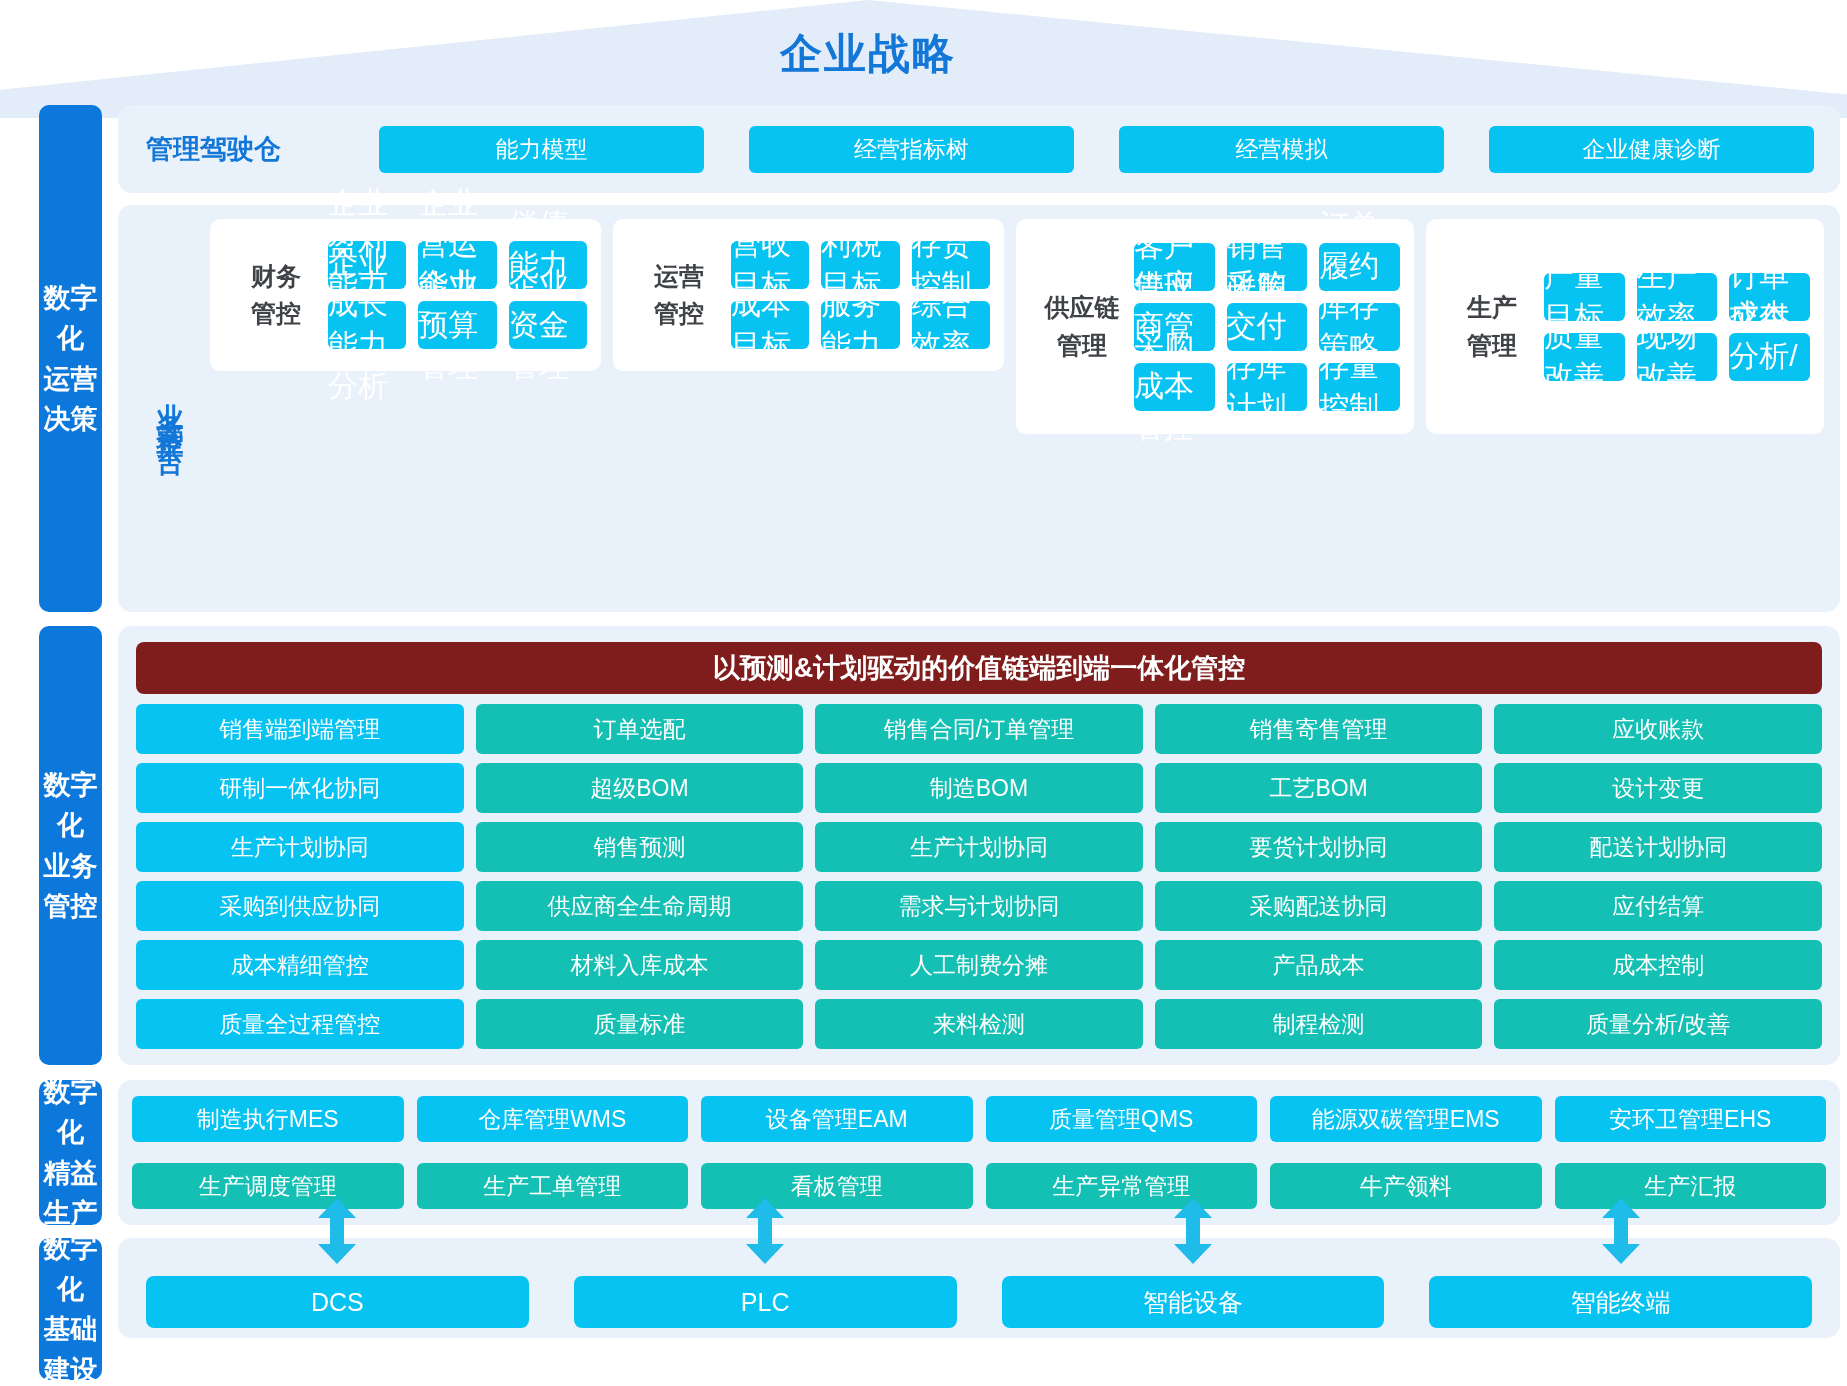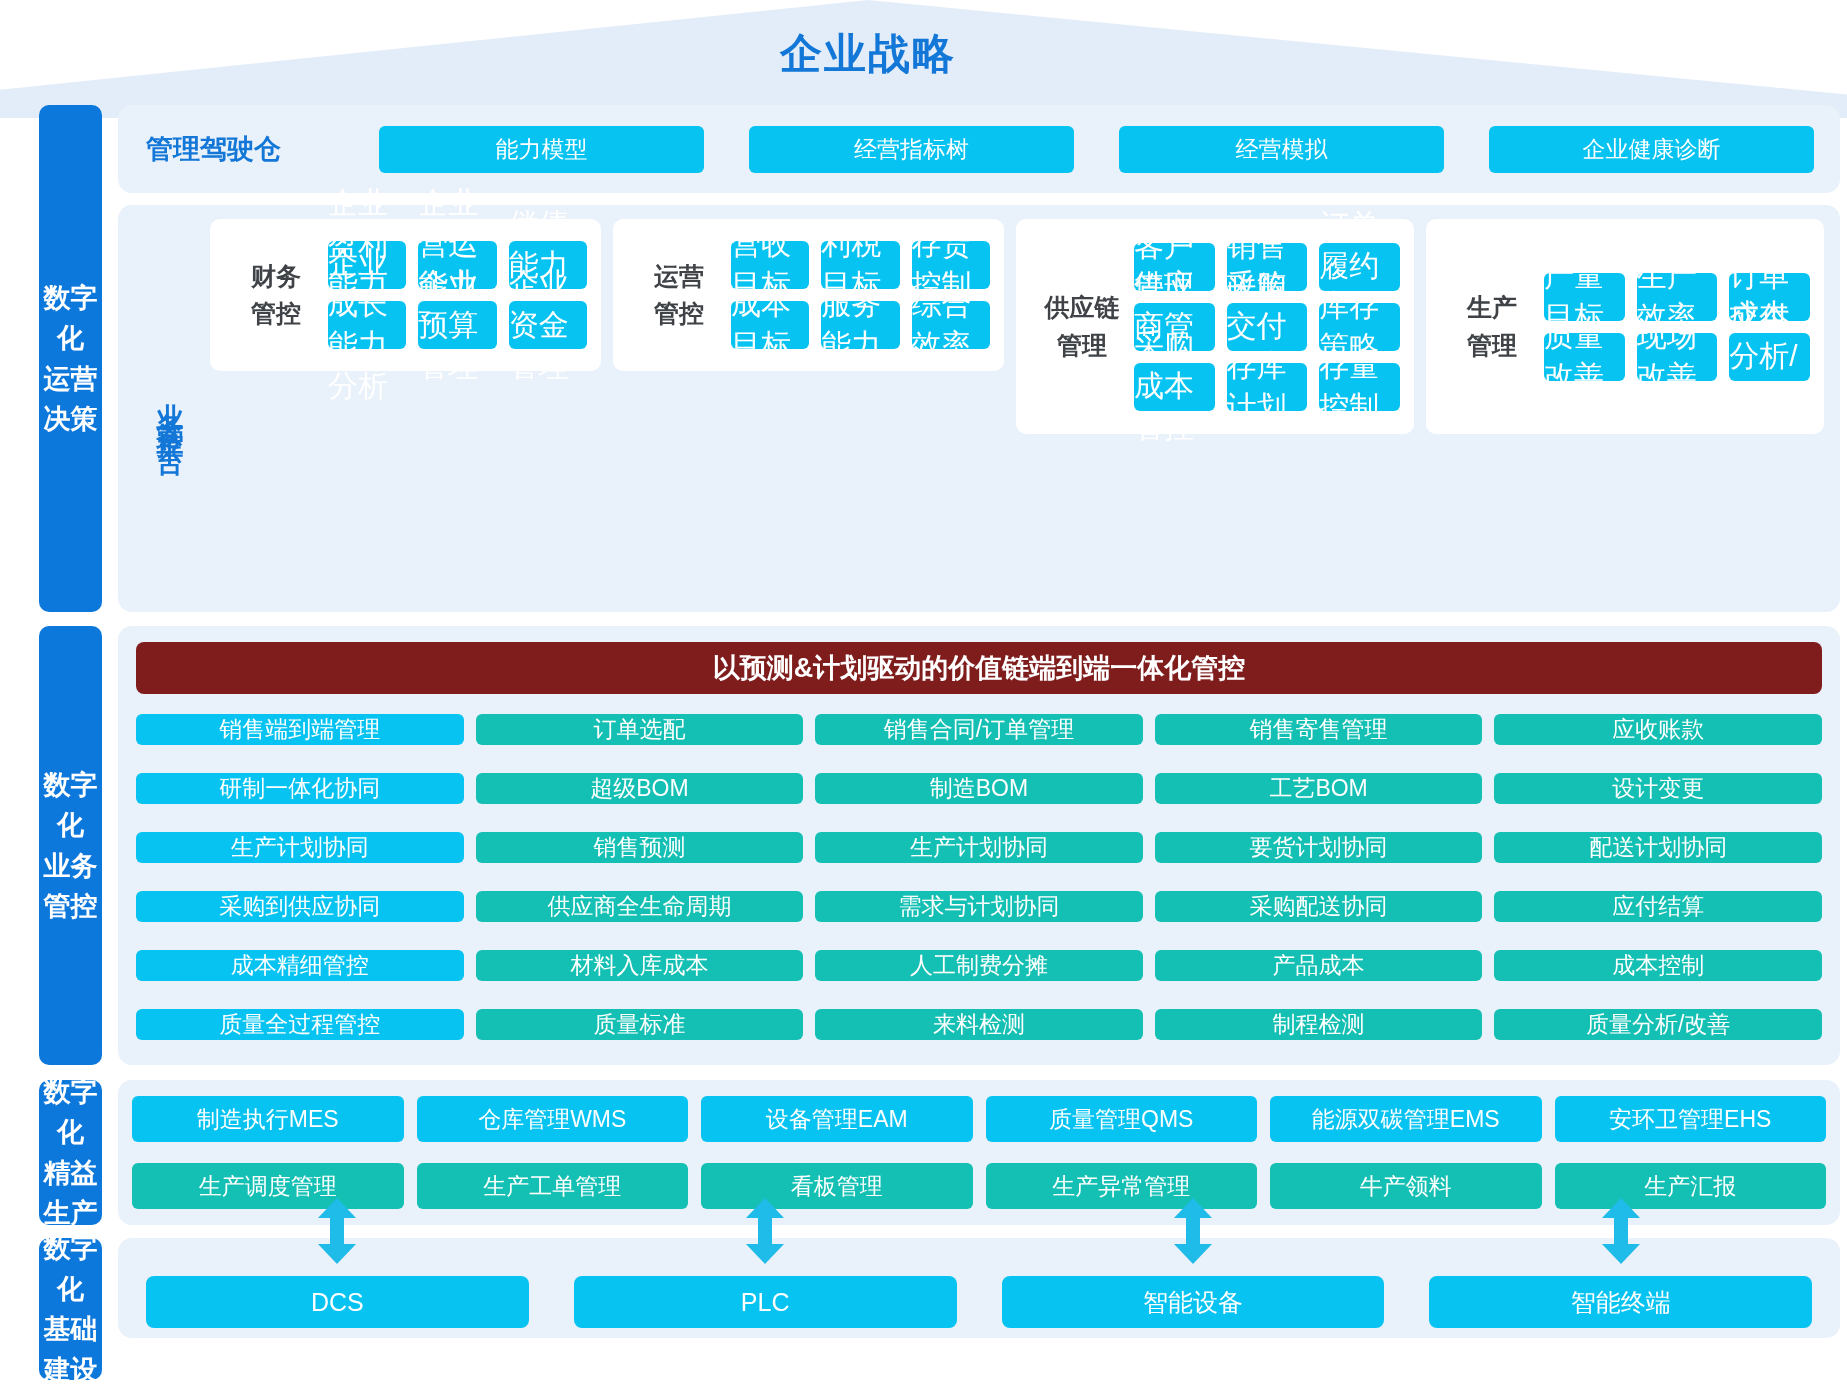--- a/index.html
+++ b/index.html
@@ -45,21 +45,21 @@
   .grp-label { width:104px; display:flex; align-items:center; justify-content:center; text-align:center;
                font-size:25px; font-weight:bold; color:#3f4347; line-height:1.5; white-space:pre-line; flex:none; }
   .grp-btns { flex:1; display:grid; grid-template-columns:1fr 1fr 1fr; gap:12px; align-content:center; }
   .grp-btns .btn { height:48px; }
 
   
   .s2 { height:439px; padding:16px 18px; display:flex; flex-direction:column; }
   .vc-header { height:52px; border-radius:8px; background:#7f1d1d; color:#fff; font-weight:bold; font-size:27px;
                display:flex; align-items:center; justify-content:center; margin-bottom:10px; }
   .vc-grid { flex:1; display:flex; flex-direction:column; justify-content:space-between; }
-  .vc-row { height:50px; display:flex; gap:12px;align-items:center; }
+  .vc-row { height:50px; display:flex; gap:12px; }
   .cell { flex:1; border-radius:6px; color:#fff; font-size:23px; display:flex; align-items:center; justify-content:center; }
   .c-cyan { background:#06c3f1; }
   .c-teal { background:#14bfb3; }
 
   
   .s3 { height:145px; padding:16px 14px; display:flex; flex-direction:column; justify-content:space-between; }
   .lean-row { height:46px; display:flex; gap:13px; }
   .lean-row .cell { font-size:23px; }
 
   

